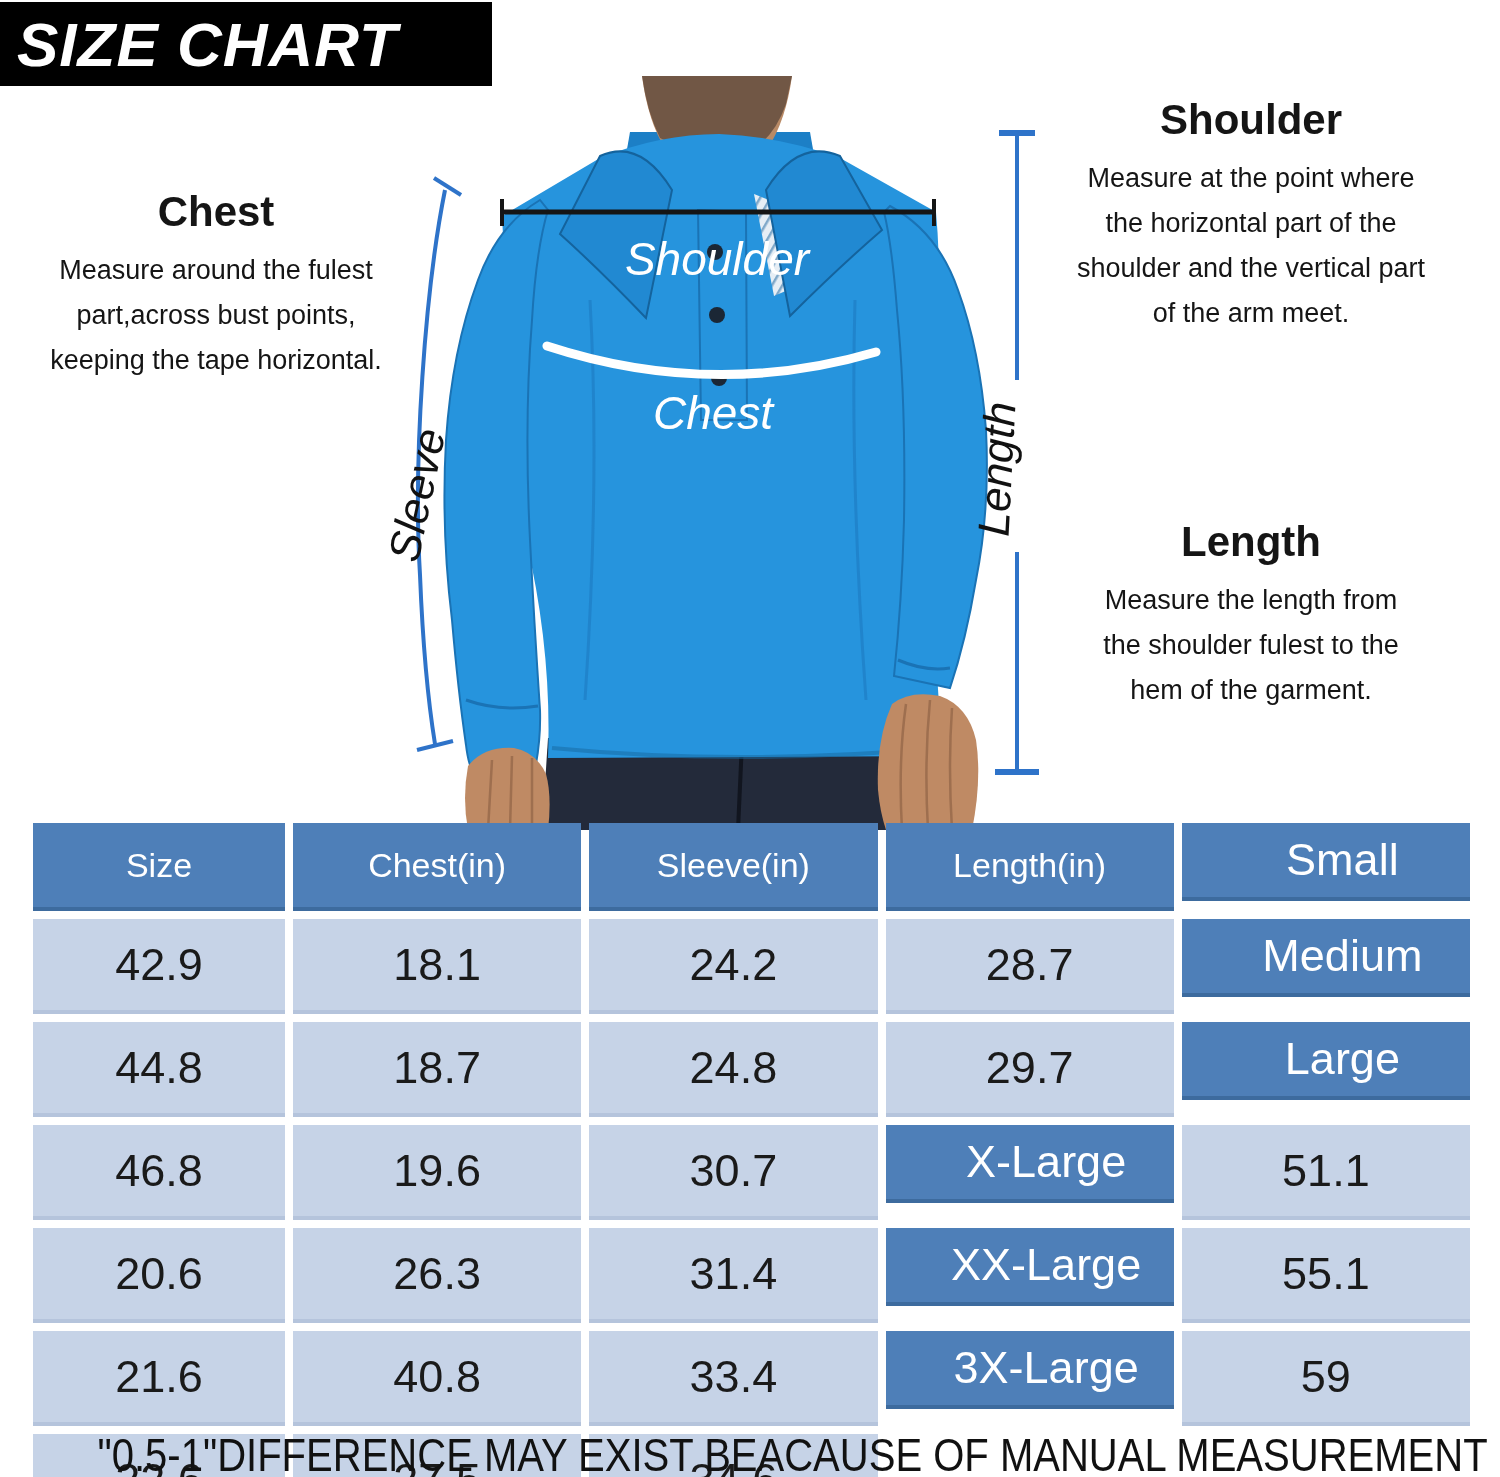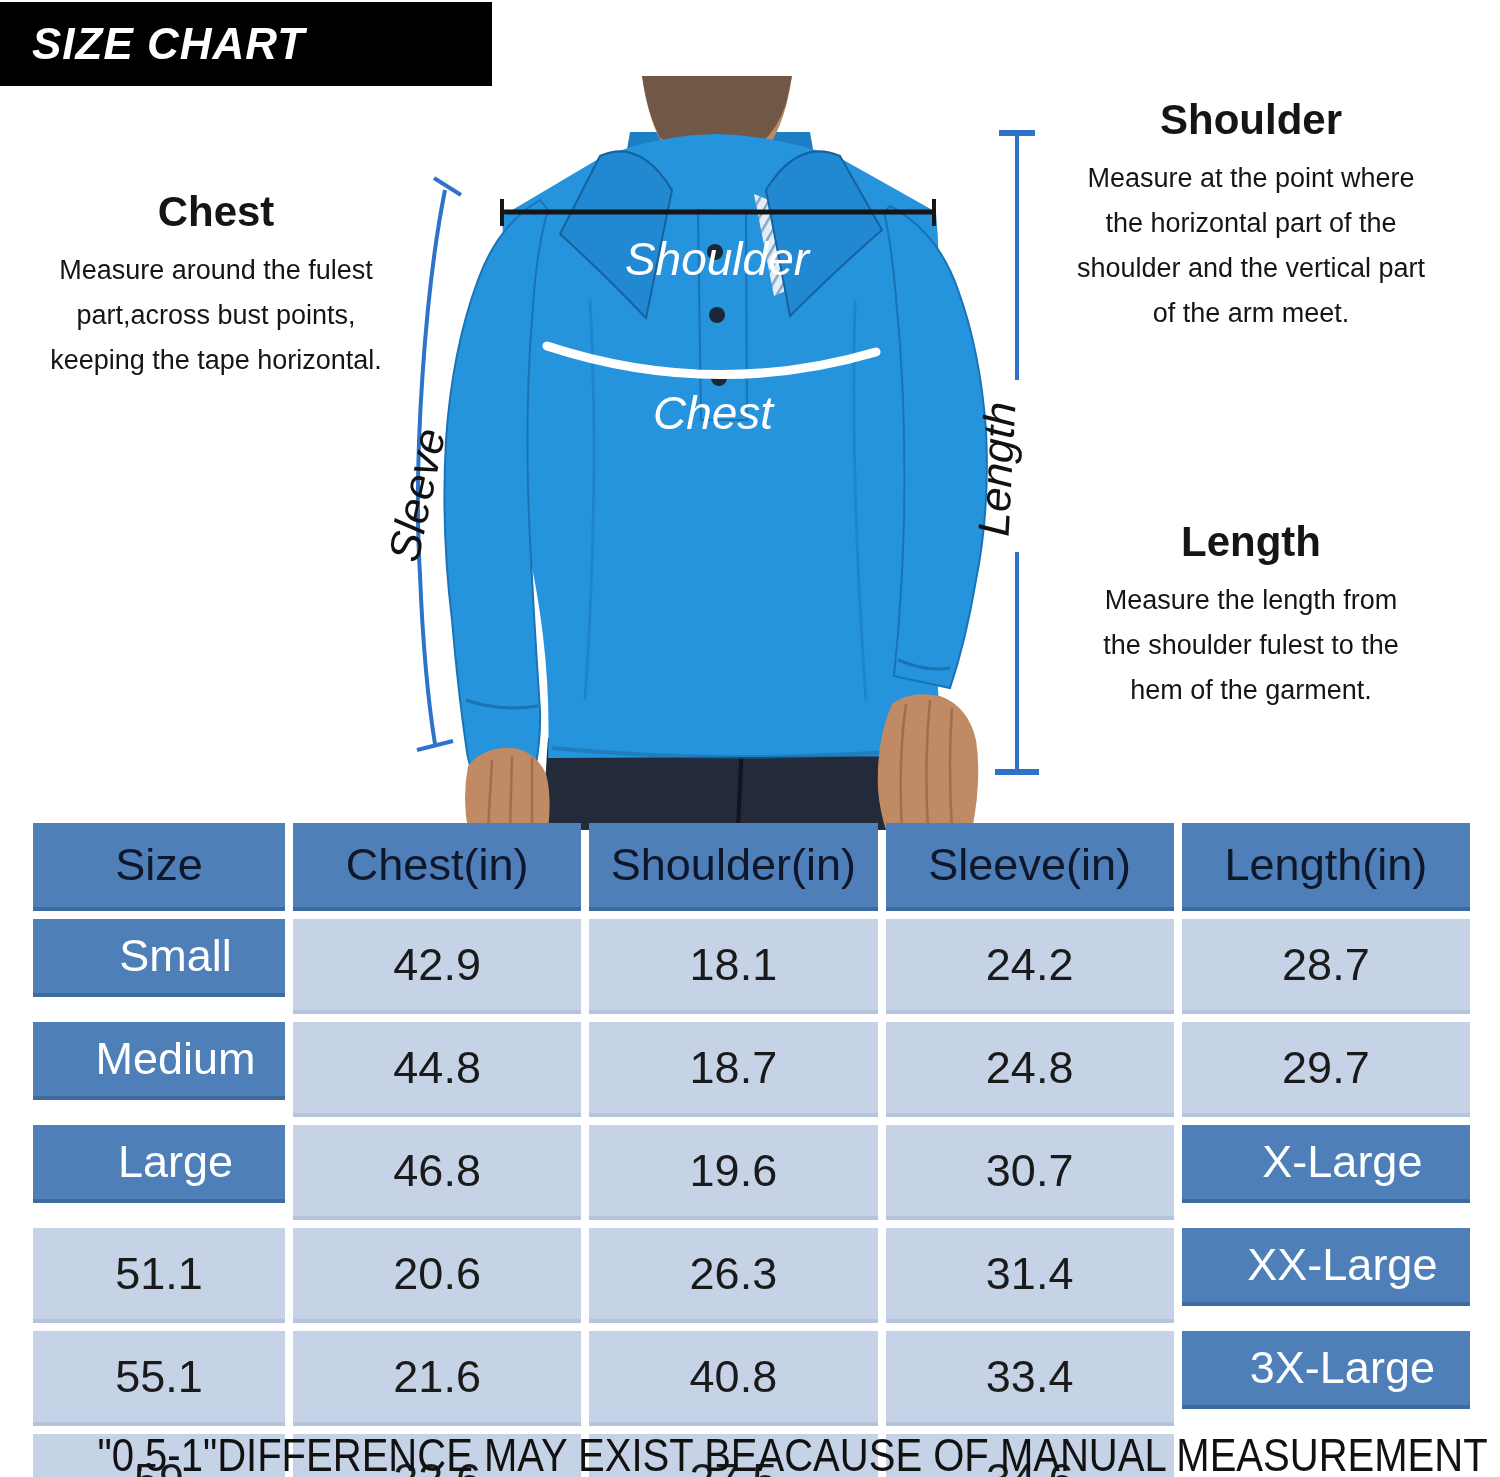--- a/index.html
+++ b/index.html
@@ -4,22 +4,22 @@
 <style>
   html,body{margin:0;padding:0;background:#fff;}
   .stage{
     position:relative; width:1500px; height:1477px; background:#fff; overflow:hidden;
     font-family:"Liberation Sans", sans-serif; color:#111;
   }
   
   .title-box{
     position:absolute; left:0; top:2px; width:492px; height:84px;
     background:#000; color:#fff; display:flex; align-items:center;
-    padding-left:32px; box-sizing:border-box;
-    font-style:italic; font-weight:bold; font-size:44px; letter-spacing:1px;
+    padding-left:17px; box-sizing:border-box;
+    font-style:italic; font-weight:bold; font-size:62px; letter-spacing:1px;
     white-space:nowrap;
   }
   
   .ann{position:absolute; text-align:center; color:#151515;}
   .ann .hd{font-size:42px; font-weight:bold; margin:0 0 12px 0;}
   .ann .line{font-size:27px; line-height:45px; white-space:nowrap;}
   .ann-chest{left:0; top:188px; width:432px;}
   .ann-shoulder{left:1002px; top:96px; width:498px;}
   .ann-length{left:1012px; top:518px; width:478px;}
   
@@ -29,21 +29,21 @@
   .rot-label{position:absolute; color:#111; font-style:italic; font-size:44px; width:170px; text-align:center;}
   .lbl-sleeve{left:332px; top:470px; transform:rotate(-78deg);}
   .lbl-length{left:912px; top:444px; transform:rotate(-87deg);}
   .hero-svg{position:absolute; left:380px; top:55px; width:720px; height:775px;}
   
   .size-table{
     position:absolute; left:33px; top:823px; width:1437px;
     display:grid; grid-template-columns:252px 1fr 1fr 1fr 1fr; gap:8px;
   }
   .cell{display:flex; align-items:center; justify-content:center; box-sizing:border-box;}
-  .head-cell{height:88px; background:#4e7fb8; color:#0f172a; font-size:45px; border-bottom:4px solid #3d6b9e;}
+  .head-cell{height:88px; background:#4e7fb8; color:#ffffff; font-size:34px; border-bottom:4px solid #3d6b9e;}
   .size-cell{height:78px; background:#4e7fb8; color:#fff; font-size:45px; border-bottom:4px solid #3d6b9e;padding-left:33px;}
   .val-cell{height:95px; background:#c6d3e7; color:#1a1a1a; font-size:45px; border-bottom:4px solid #b5c4dc;}
   
   .footer{
     position:absolute; left:0; top:1428px; width:1500px; text-align:center;
     font-size:46px; color:#111; white-space:nowrap;
     transform:scaleX(0.87); transform-origin:center;
   }
 </style>
 </head>
@@ -132,21 +132,20 @@
   <div class="ann ann-length">
     <div class="hd">Length</div>
     <div class="line">Measure the length from</div>
     <div class="line">the shoulder fulest to the</div>
     <div class="line">hem of the garment.</div>
   </div>
 
   <div class="size-table">
     <div class="cell head-cell">Size</div>
     <div class="cell head-cell">Chest(in)</div>
-    <div class="cell head-cell">Shoulder(in)</div>
     <div class="cell head-cell">Sleeve(in)</div>
     <div class="cell head-cell">Length(in)</div>
 
     <div class="cell size-cell">Small</div>
     <div class="cell val-cell">42.9</div>
     <div class="cell val-cell">18.1</div>
     <div class="cell val-cell">24.2</div>
     <div class="cell val-cell">28.7</div>
 
     <div class="cell size-cell">Medium</div>

